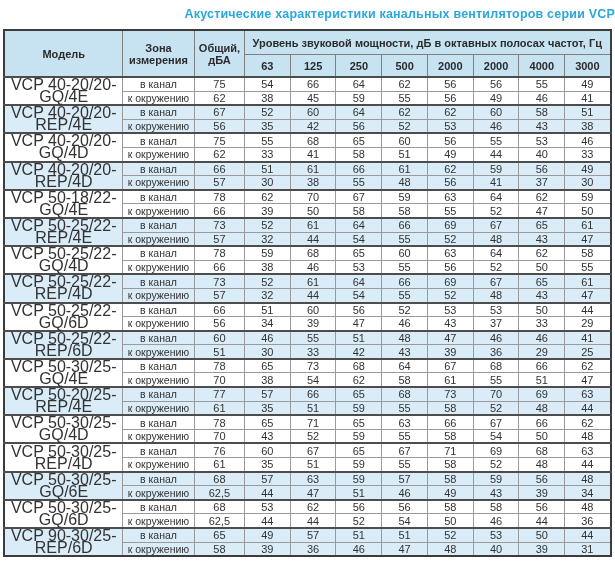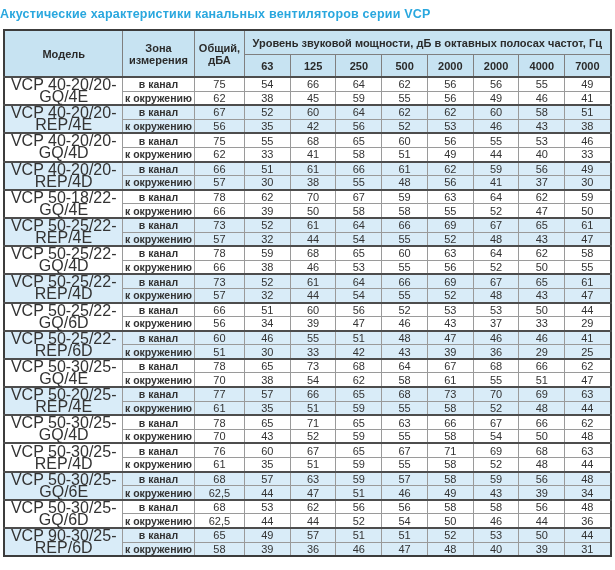--- a/index.html
+++ b/index.html
@@ -5,21 +5,21 @@
   html, body {
     margin: 0;
     padding: 0;
     background: #ffffff;
     width: 615px;
     height: 570px;
     overflow: hidden;
     font-family: "Liberation Sans", sans-serif;
   }
   .page-title {
-    text-align: left;
+    text-align: right;
     font-size: 12.5px;
     font-weight: bold;
     color: #29a7de;
     padding-top: 7px;
     letter-spacing: 0.2px;
   }
   table.acoustic {
     border-collapse: collapse;
     table-layout: fixed;
     width: 606px;
@@ -52,21 +52,21 @@
     text-align: center;
     vertical-align: middle;
     height: 12.6px;
     line-height: 12px;
     padding: 0 1px;
     background: #ffffff;
   }
   tbody tr.block-start td { border-top: 2px solid #4d4d4d; }
   tbody tr.shaded td { background: #d9ecf8; }
   td.model-cell { font-size: 16px; color: #333333; }
-  td.zone-cell  { font-size: 10.5px; font-weight: bold; }
+  td.zone-cell  { font-size: 10.5px; }
 </style>
 </head>
 <body>
 
 <div class="page-title">Акустические характеристики канальных вентиляторов  серии VCP</div>
 
 <table class="acoustic">
   <colgroup>
     <col class="c-model">
     <col class="c-zone">
@@ -88,21 +88,21 @@
       <th colspan="8" class="group-head">Уровень звуковой мощности, дБ в октавных полосах частот, Гц</th>
     </tr>
     <tr class="freq-row">
         <th>63</th>
         <th>125</th>
         <th>250</th>
         <th>500</th>
         <th>2000</th>
         <th>2000</th>
         <th>4000</th>
-        <th>7000</th>
+        <th>3000</th>
       </tr>
   </thead>
   <tbody>
       <tr class="block-start">
         <td class="model-cell" rowspan="2">VCP 40-20/20-GQ/4E</td>
         <td class="zone-cell">в канал</td>
         <td>75</td>
         <td>54</td>
         <td>66</td>
         <td>64</td>

